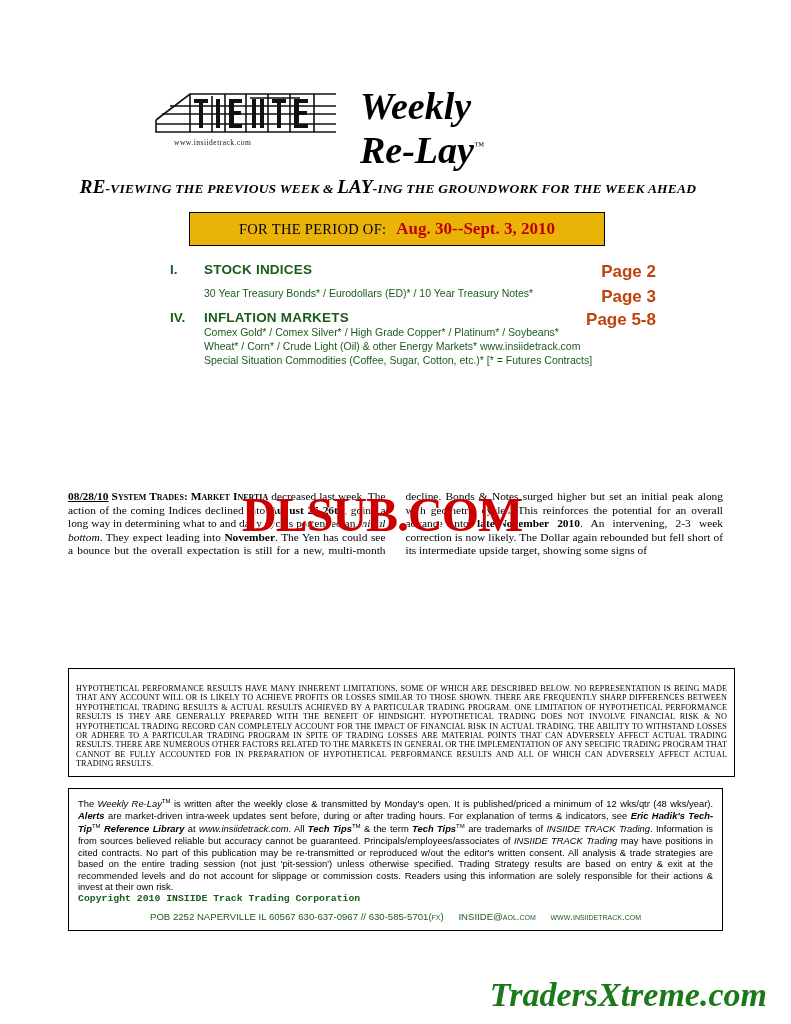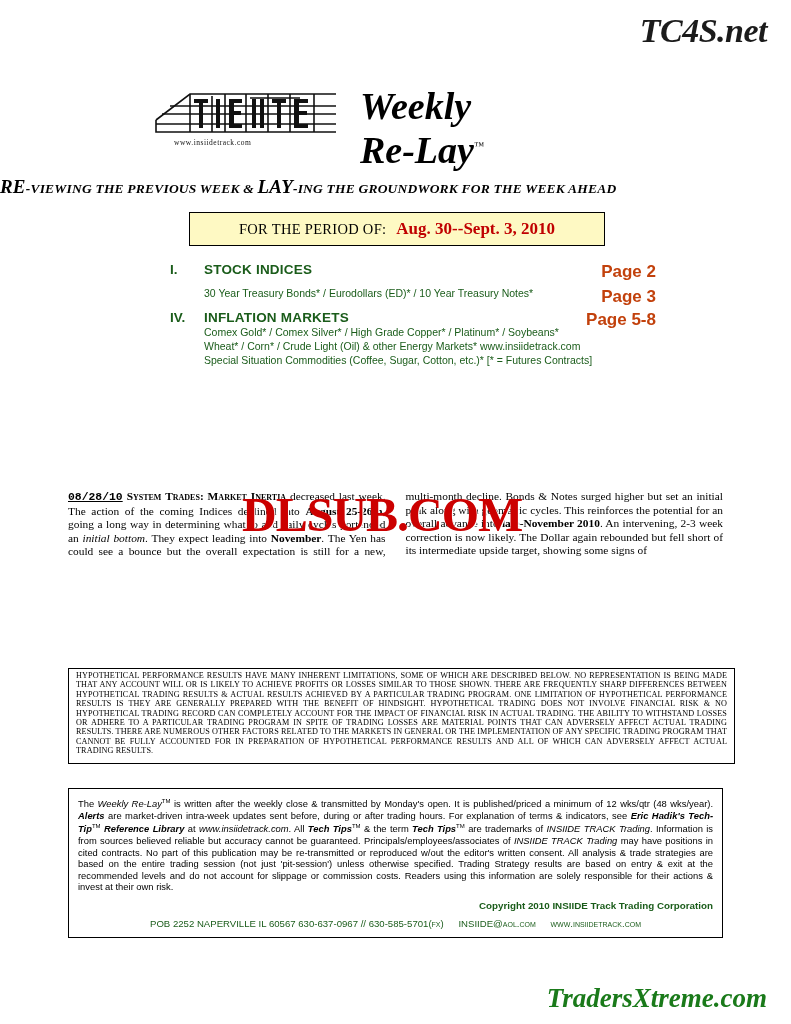--- a/index.html
+++ b/index.html
@@ -77,42 +77,43 @@
     font-style: normal;
     font-weight: normal;
   }
 
   
   .tagline {
     position: absolute;
     top: 176px;
     left: 0;
     width: 758px;
-    text-align: left;
+    text-align: center;
     font-family: "Liberation Serif", serif;
     font-style: italic;
     font-weight: bold;
     font-size: 13.5px;
     letter-spacing: 0.2px;
+    padding-left: 9px;
   }
   .tagline .big { font-size: 19px; }
 
   
   .period-box {
     position: absolute;
     top: 212px;
     left: 189px;
     width: 414px;
     height: 32px;
     border: 1px solid #000;
     display: flex;
     align-items: center;
     justify-content: center;
     gap: 10px;
-    background: #fef9c3;
+    background: #eab308;
   }
   .period-label {
     font-family: "Liberation Serif", serif;
     font-size: 14.5px;
     letter-spacing: 0.3px;
   }
   .period-value {
     font-family: "Liberation Serif", serif;
     font-weight: bold;
     font-size: 17px;
@@ -193,21 +194,21 @@
     width: 655px;
     column-count: 2;
     column-gap: 20px;
     font-family: "Liberation Serif", serif;
     font-size: 11.4px;
     line-height: 13.6px;
     text-align: justify;
     color: #000;
   }
   .body-area b { font-weight: bold; }
-  .body-area u { text-decoration: underline; font-family: Liberation Mono, monospace; }
+  .body-area u { text-decoration: underline; }
   .sc { font-variant: small-caps; }
 
   
   .watermark {
     position: absolute;
     top: 487px;
     left: 242px;
     font-family: "Liberation Serif", serif;
     font-weight: bold;
     font-size: 48px;
@@ -217,21 +218,21 @@
     text-shadow: 1px 1px 0 #fff;
   }
 
   
   .disclaimer {
     position: absolute;
     top: 668px;
     left: 68px;
     width: 667px;
     border: 1px solid #000;
-    padding: 2px 7px 7px 7px;
+    padding: 15px 7px 7px 7px;
     box-sizing: border-box;
     font-family: "Liberation Serif", serif;
     font-size: 8.2px;
     line-height: 9.4px;
     text-align: justify;
     font-variant: small-caps;
     letter-spacing: 0.1px;
   }
 
   
@@ -245,25 +246,25 @@
     box-sizing: border-box;
     font-family: "Liberation Sans", sans-serif;
     font-size: 9.4px;
     line-height: 11.6px;
     text-align: justify;
   }
   .footer-box i { font-style: italic; }
   .footer-box b { font-weight: bold; }
   .tmsup { font-size: 6px; vertical-align: super; }
   .copyright {
-    text-align: right;
+    text-align: left;
     font-weight: bold;
     font-size: 9.8px;
-    margin-top: 7px;
-    color: #1a5c1a;
+    color: #1a5c1a;
+    font-family: Liberation Mono, monospace;
   }
   .pastperf {
     text-align: center;
     font-weight: bold;
     font-size: 9.6px;
     font-variant: small-caps;
     margin-top: 2px;
     color: #1a5c1a;
   }
   .address {
@@ -276,30 +277,29 @@
   .address .mail { margin-left: 12px; }
 
   
   .bottom-brand {
     position: absolute;
     bottom: 10px;
     right: 24px;
     font-family: "Liberation Serif", serif;
     font-weight: bold;
     font-style: italic;
-    font-size: 27px;
+    font-size: 34px;
     color: #1a7a1a;
   }
 </style>
 </head>
 <body>
 
 <div class="page">
 
-  <div class="top-brand">TC4S.net</div>
 
   <div class="masthead">
     <div class="logo-block">
       <svg class="logo-svg" width="195" height="60" viewBox="0 0 195 60">
         <g fill="none" stroke="#111" stroke-width="1.6">
           <path d="M6 34 L40 8 L150 8 L186 8"></path>
           <path d="M6 34 L6 46 L150 46 L186 46"></path>
           <path d="M40 8 L40 46"></path>
           <path d="M62 10 L62 46"></path>
           <path d="M75 8 L75 46"></path>

